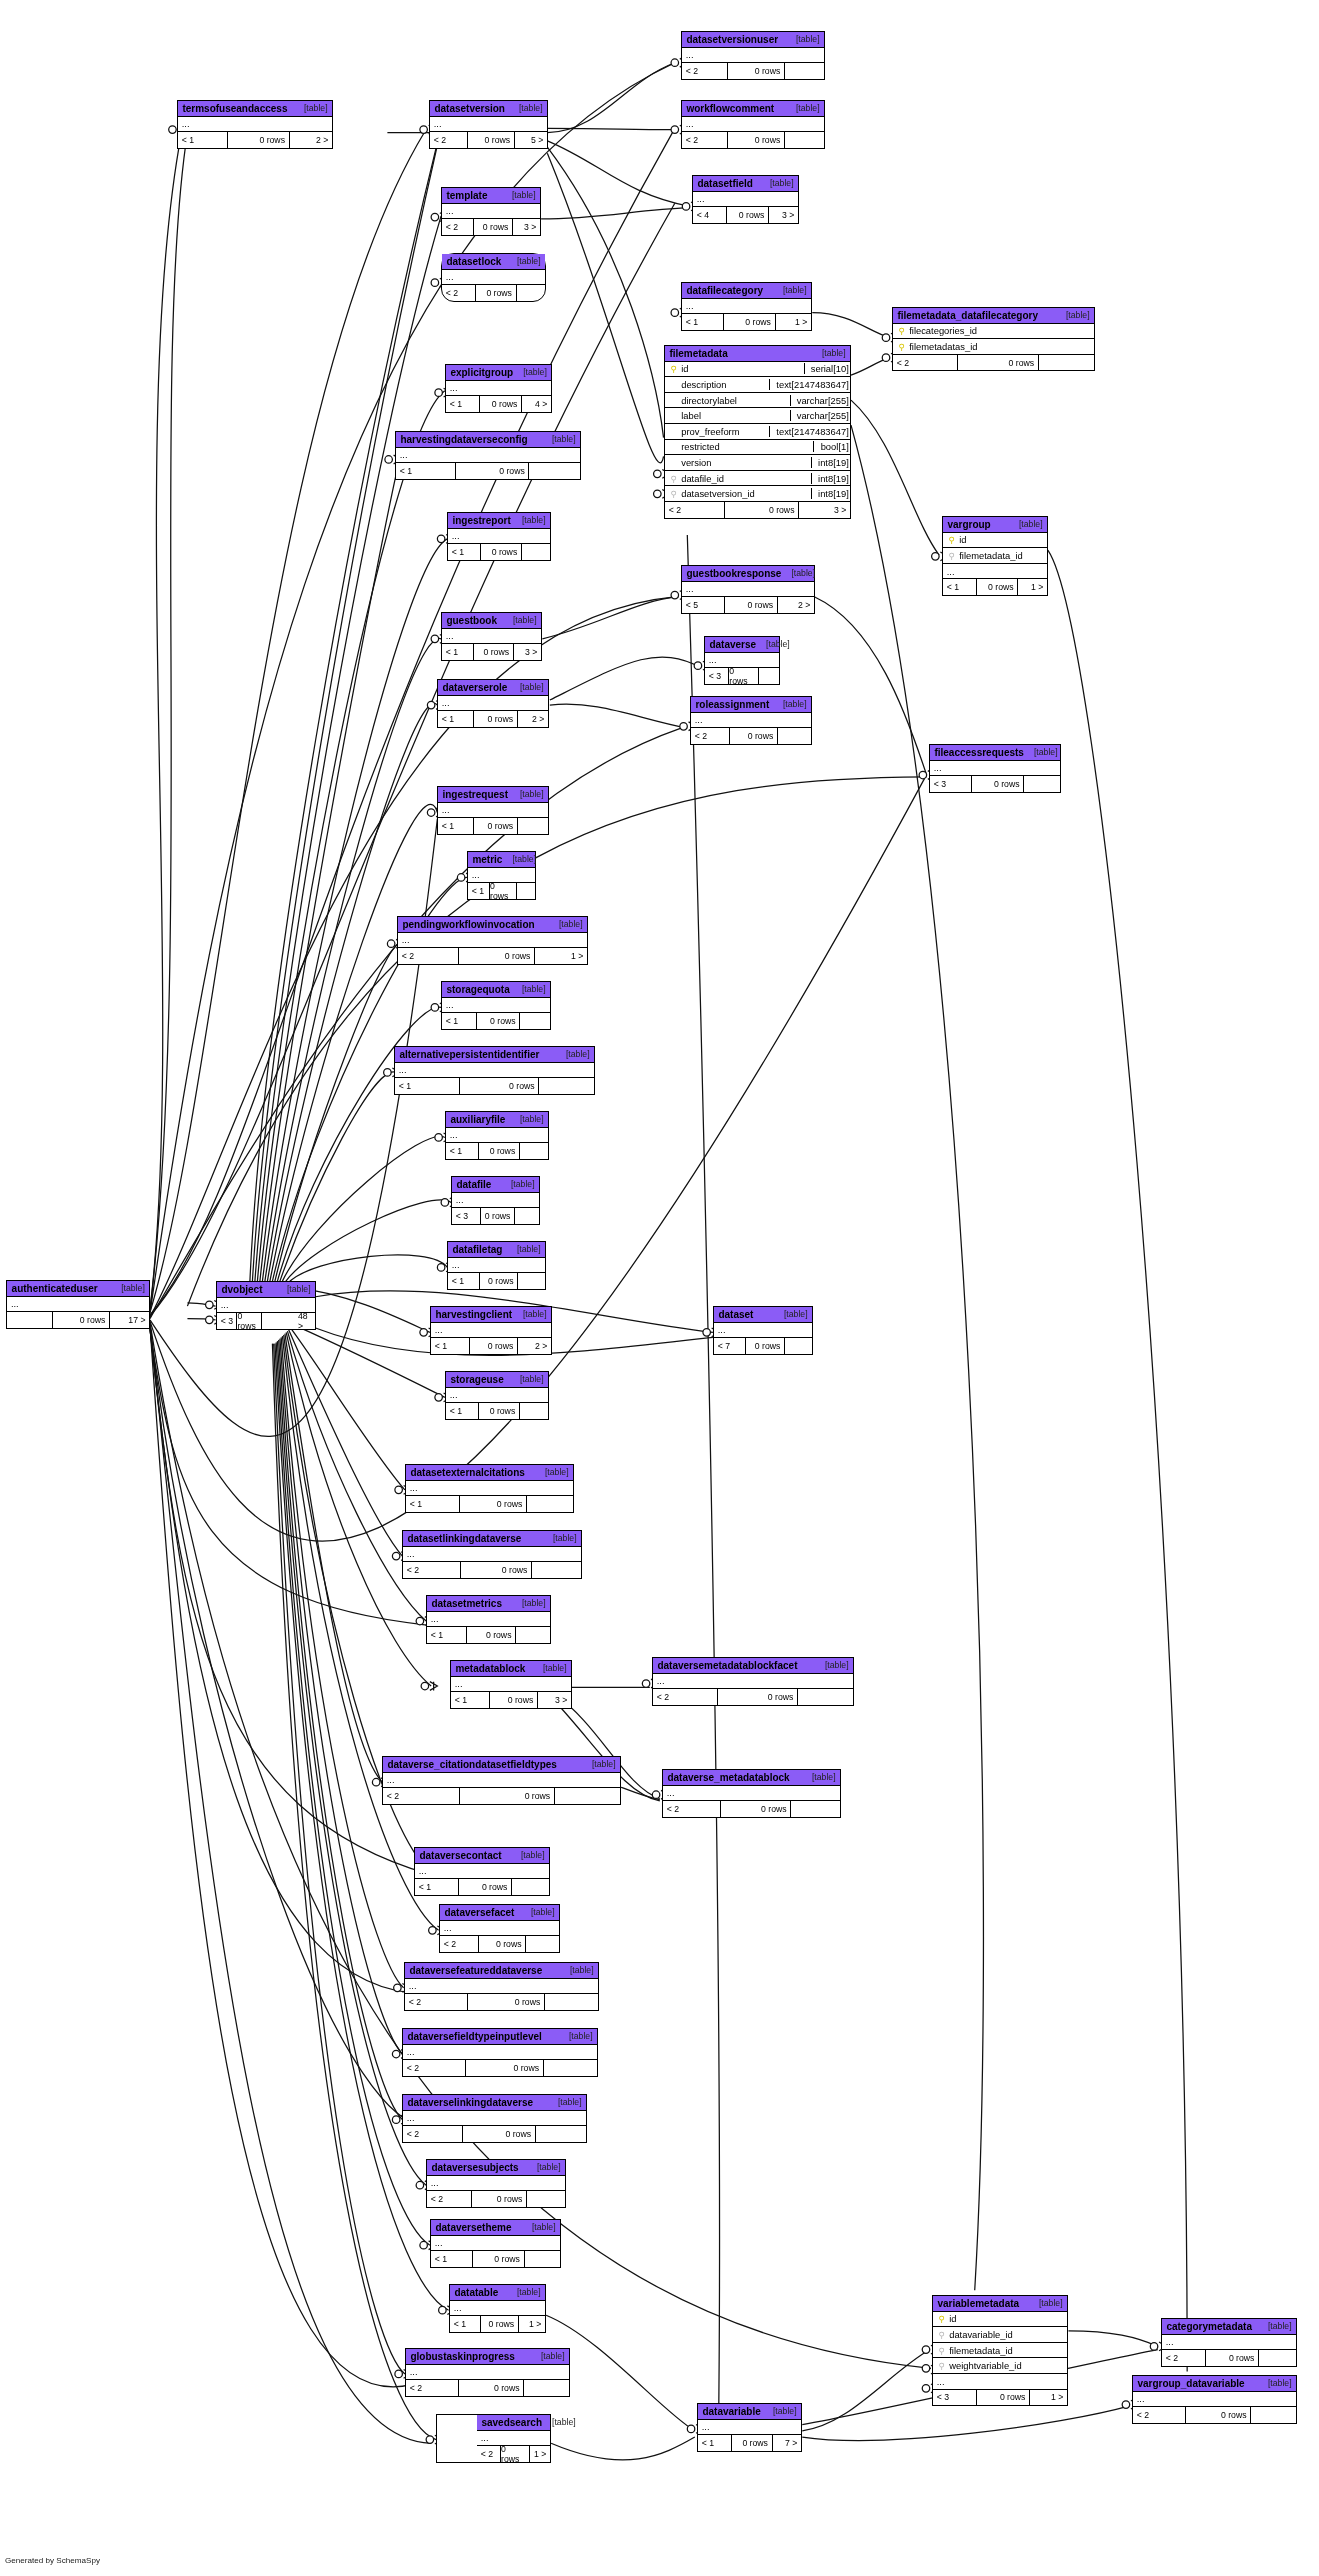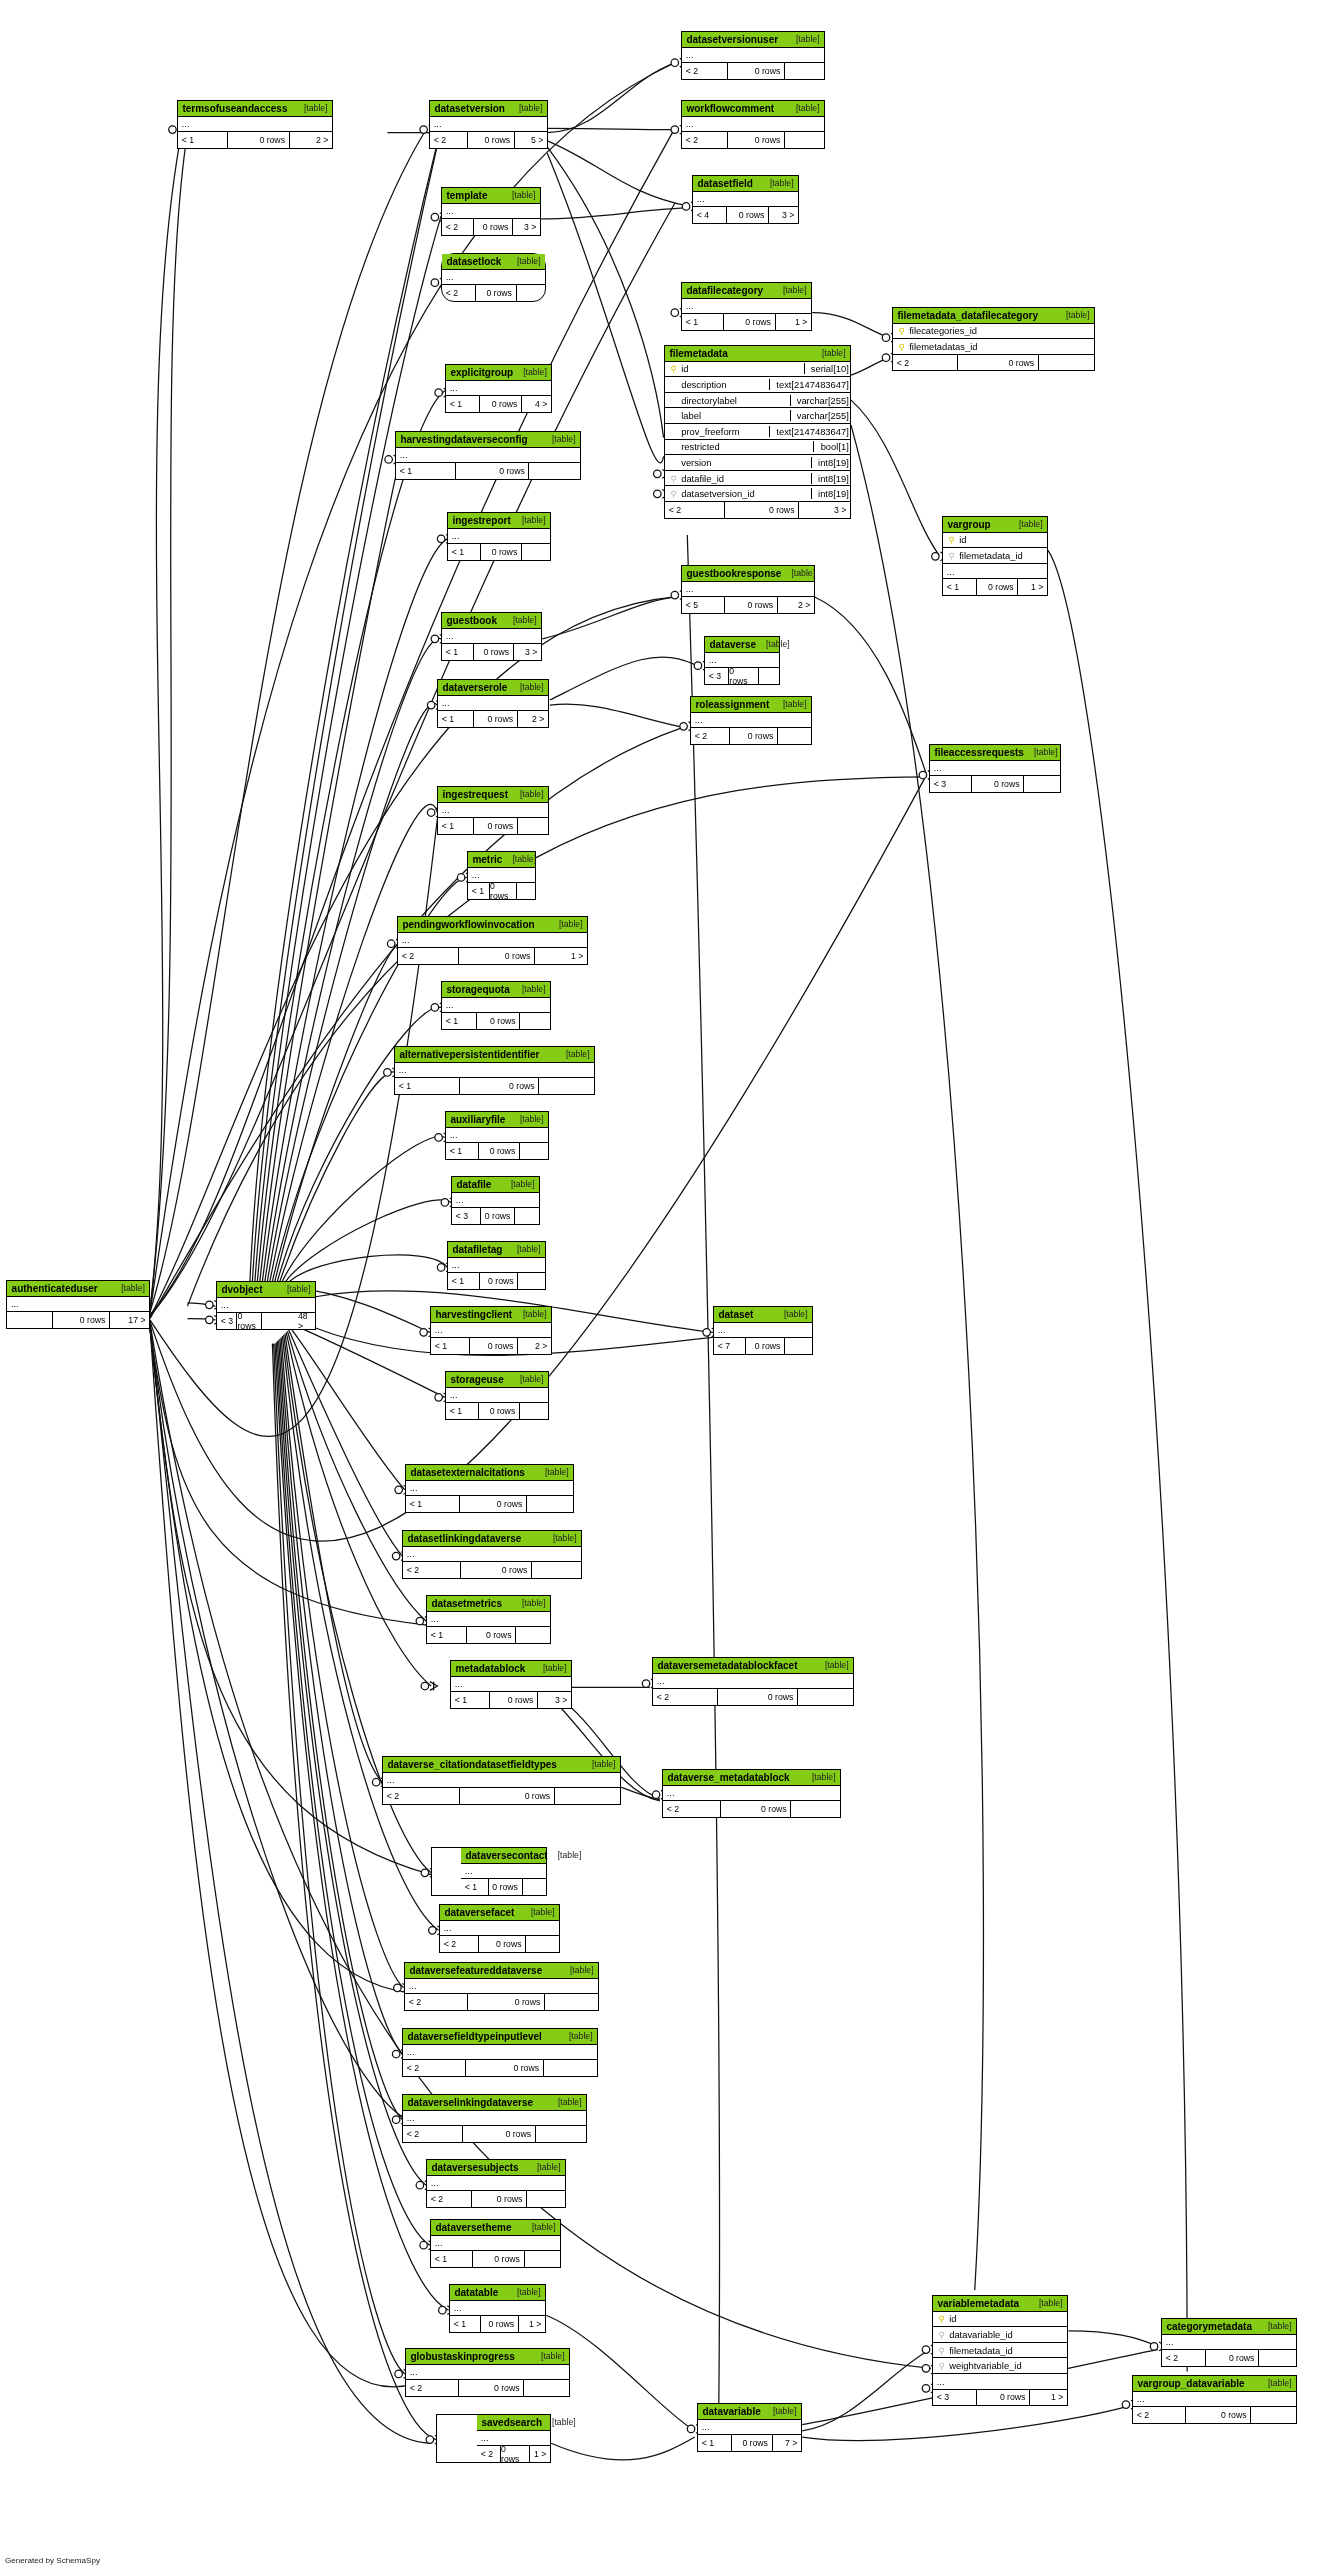--- a/index.html
+++ b/index.html
@@ -3,21 +3,21 @@
 <meta charset="utf-8">
 <style>
   html,body{margin:0;padding:0;background:#ffffff;}
   body{font-family:"Liberation Sans",sans-serif;}
   #canvas{position:relative;width:1319px;height:2576px;background:#fff;overflow:hidden;}
   #edges{position:absolute;left:0;top:0;width:1319px;height:2576px;pointer-events:none;}
 
   .tbl{position:absolute;border:1.2px solid #000;background:#fff;box-sizing:border-box;}
   .tbl.thick{border-width:1.9px;}
   .hdr{display:flex;align-items:center;justify-content:space-between;
-       background:#84cc16;border-bottom:1.2px solid #000;padding:1.2px 4.4px;height:15.6px;box-sizing:border-box;text-align:center;}
+       background:#8b5cf6;border-bottom:1.2px solid #000;padding:1.2px 4.4px;height:15.6px;box-sizing:border-box;text-align:center;}
   .hdr .nm{font-weight:bold;font-size:10px;color:#000;white-space:nowrap;}
   .hdr .tg{font-size:8.7px;color:#222;margin-left:10px;white-space:nowrap;}
   .col{display:flex;align-items:center;height:15.6px;border-bottom:1.2px solid #000;padding:0 3.7px;box-sizing:border-box;font-size:9.4px;}
   .col .kw{width:10px;display:inline-block;text-align:center;flex:0 0 10px;}
   .col .cn{flex:1 1 auto;white-space:nowrap;padding-left:2.5px;}
   .col .ct{flex:0 0 auto;white-space:nowrap;padding-left:6.2px;border-left:1.2px solid #000;margin-left:3.7px;padding-right:1.2px;}
   .col.wtype{padding-right:0;}
   .ell{display:flex;align-items:center;height:15.6px;border-bottom:1.2px solid #000;padding:0 3.7px;font-size:9.4px;color:#000;box-sizing:border-box;}
   .foot{display:flex;height:15.6px;font-size:8.7px;box-sizing:border-box;}
   .foot div{display:flex;align-items:center;box-sizing:border-box;}
@@ -795,21 +795,21 @@
           <span class="nm">dataverse_metadatablock</span>
           <span class="tg">[table]</span>
         </div>
         <div class="ell">...</div>
         <div class="foot">
           <div class="l" style="flex: 1 1 0px;">&lt; 2</div>
           <div class="c" style="flex: 1.25 1 0px;">0 rows</div>
           <div class="r" style="flex: 0.85 1 0px;"></div>
         </div>
       </div>
-      <div class="tbl" style="left: 431px; top: 1847px; width: 116px; padding-left: 29px;">
+      <div class="tbl" style="left: 414px; top: 1847px; width: 136px;">
         <div class="hdr">
           <span class="nm">dataversecontact</span>
           <span class="tg">[table]</span>
         </div>
         <div class="ell">...</div>
         <div class="foot">
           <div class="l" style="flex: 1 1 0px;">&lt; 1</div>
           <div class="c" style="flex: 1.25 1 0px;">0 rows</div>
           <div class="r" style="flex: 0.85 1 0px;"></div>
         </div>

